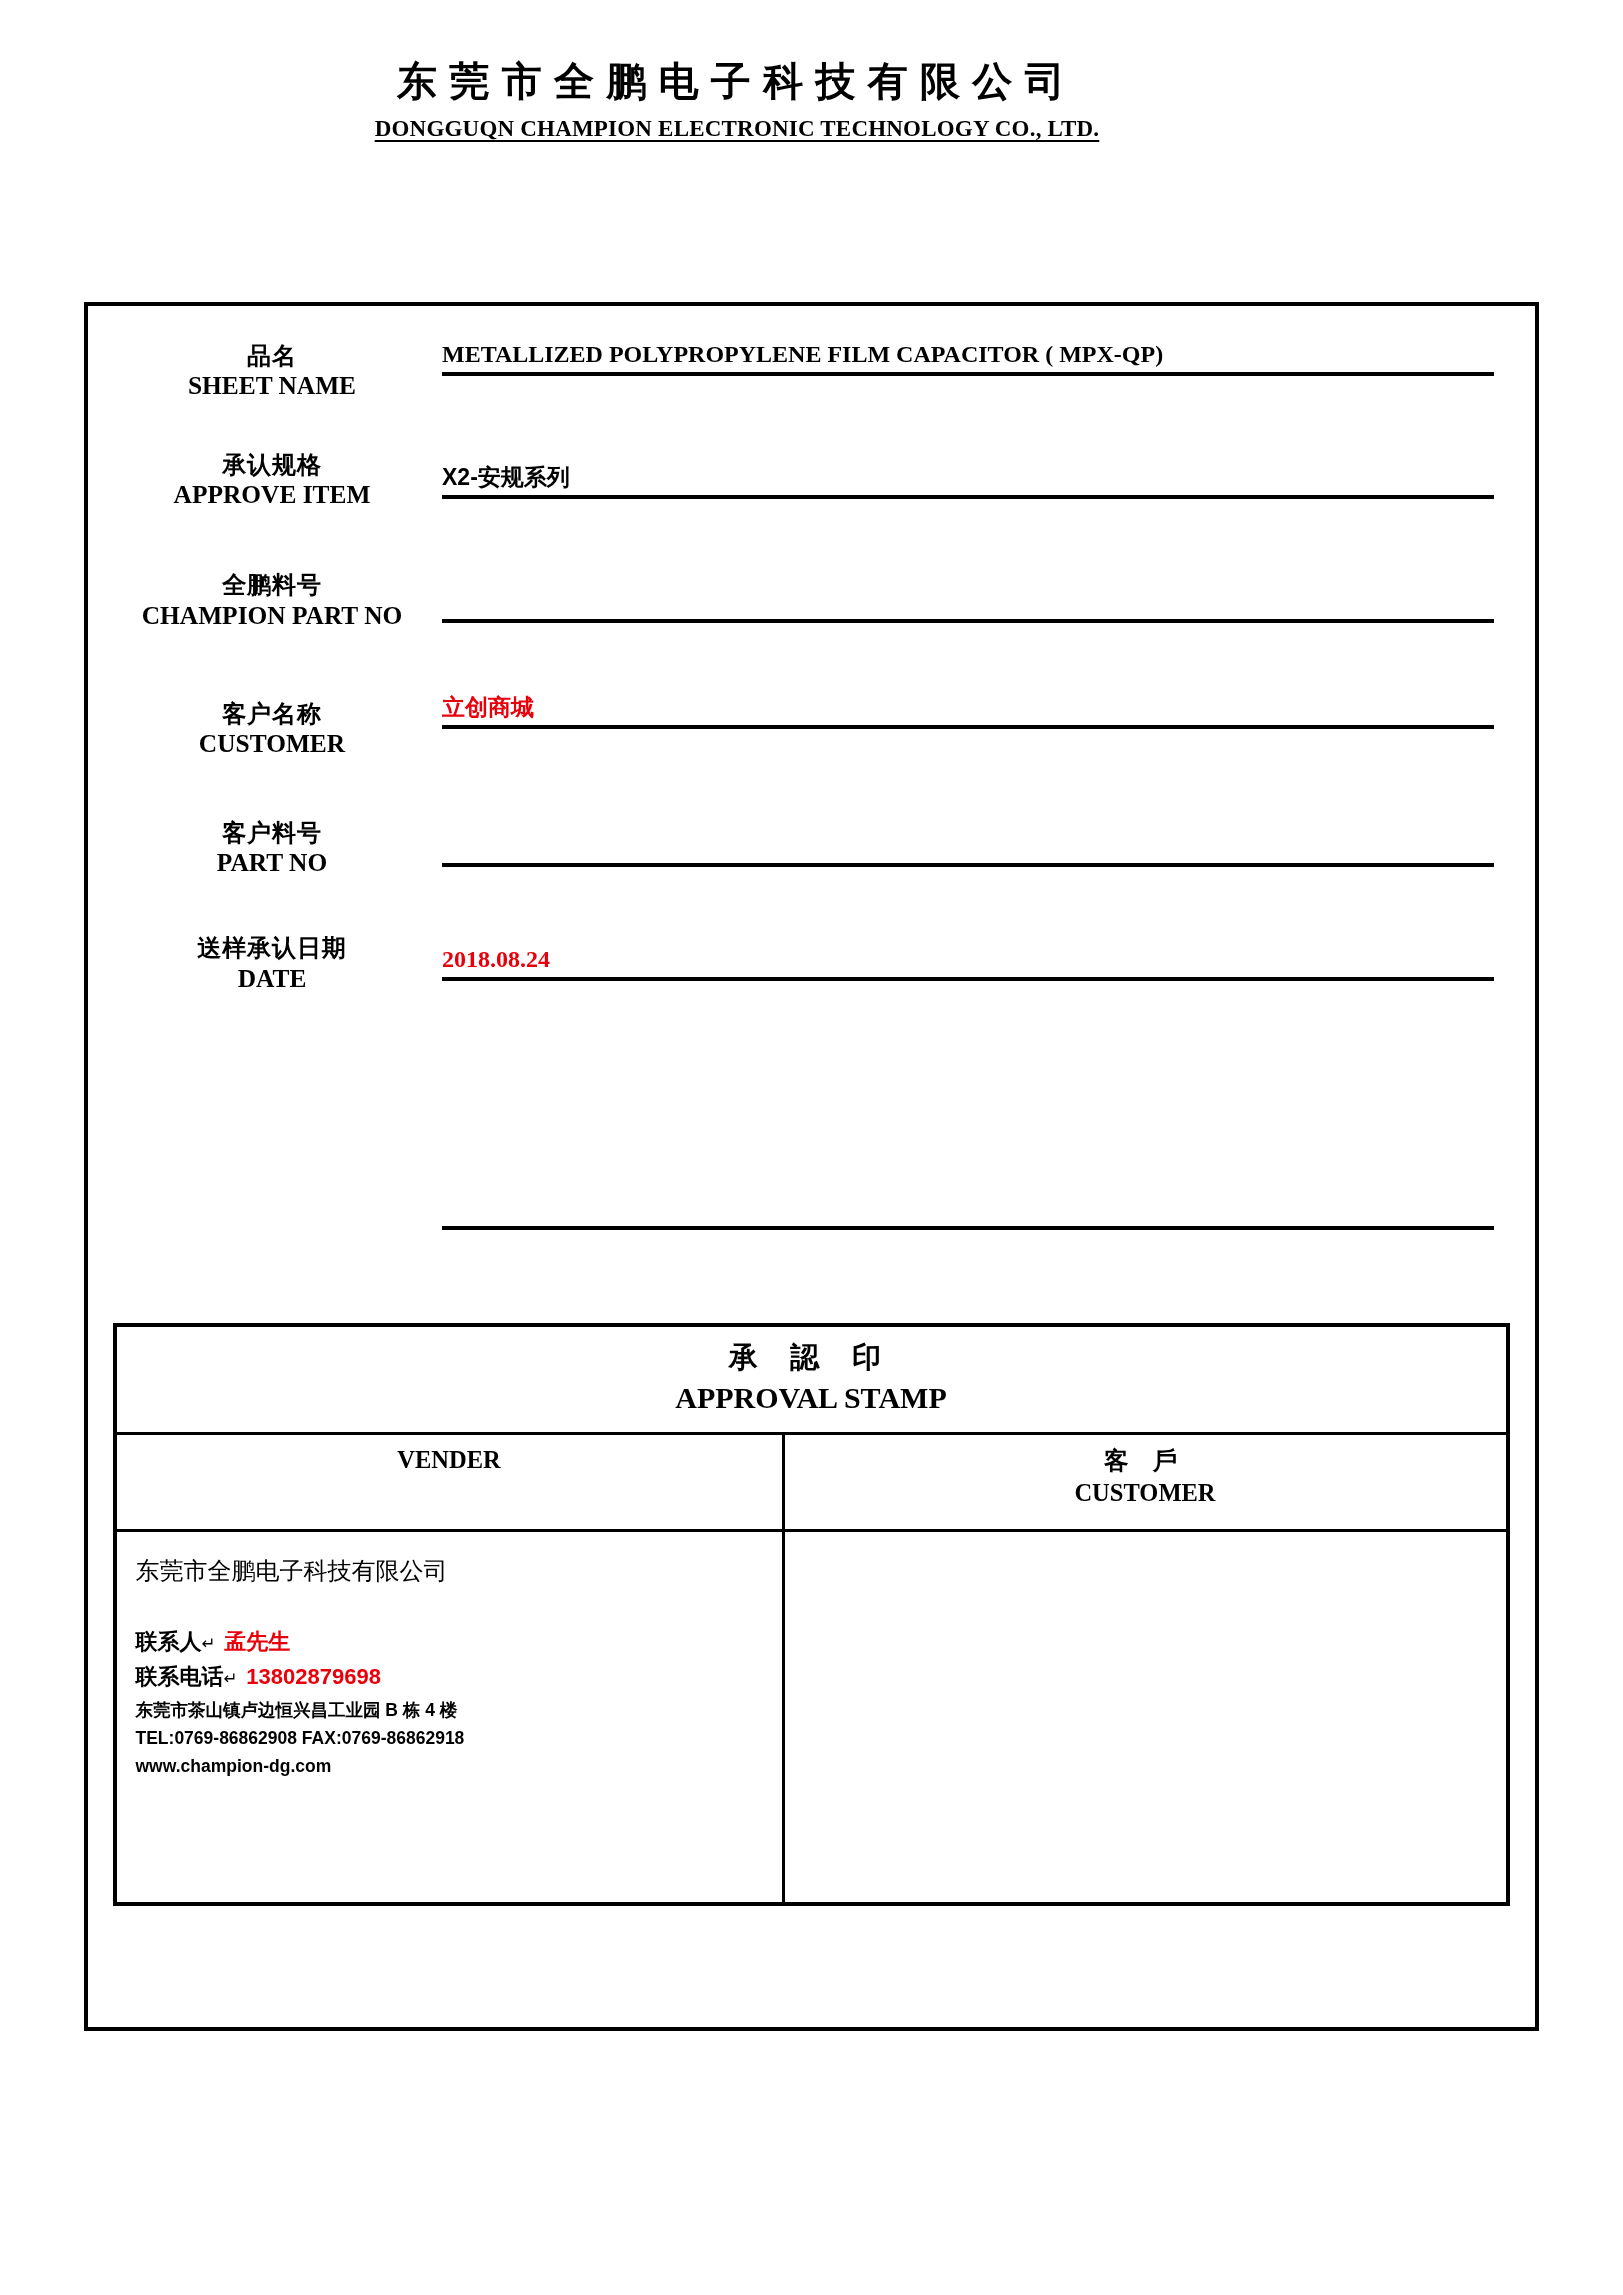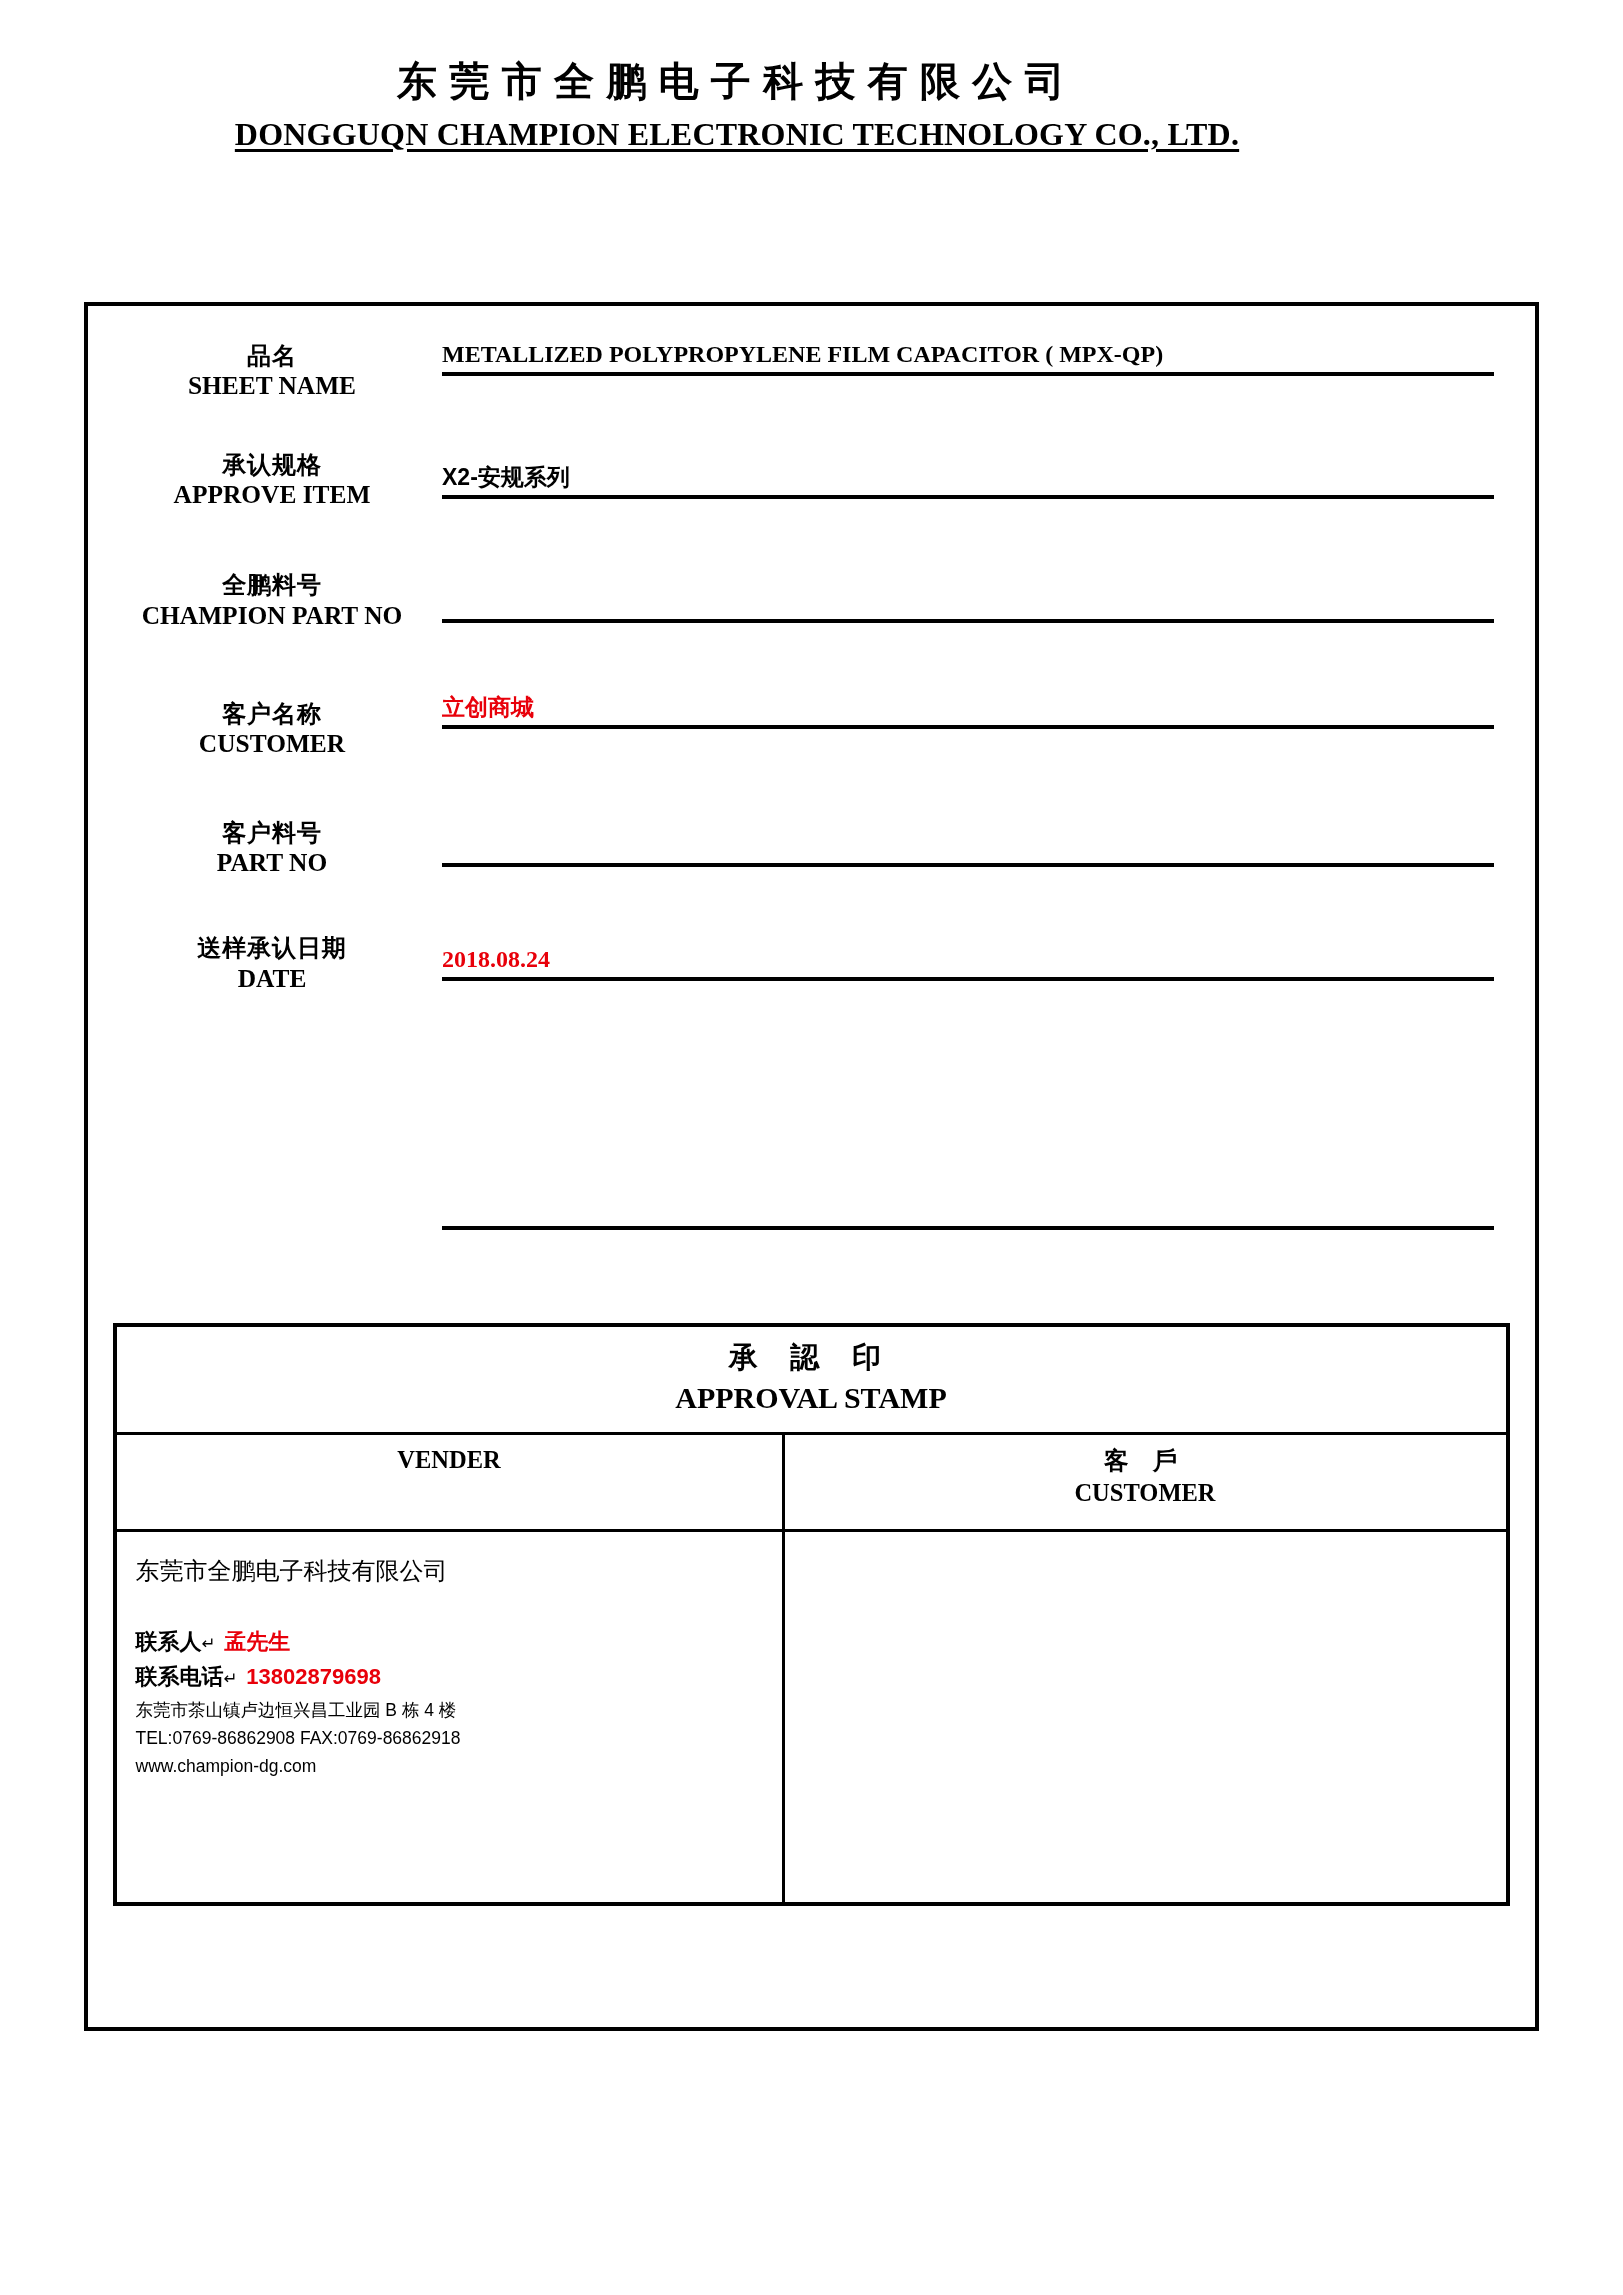--- a/index.html
+++ b/index.html
@@ -28,21 +28,21 @@
     font-weight: bold;
     font-size: 40px;
     letter-spacing: 12.3px;
     margin-top: 54px;
     color: #000;
   }
   .company-en {
     text-align: center;
     font-family: "Liberation Serif", serif;
     font-weight: bold;
-    font-size: 32px;
+    font-size: 23px;
     letter-spacing: 0.2px;
     margin-top: 7px;
     text-decoration: underline;
     text-underline-offset: 4.4px;
   }
   .doc-title {
     text-align: center;
     font-family: "Liberation Serif", serif;
     font-weight: bold;
     font-size: 32px;
@@ -209,20 +209,21 @@
   }
   .vendor-line .sep {
     font-weight: normal;
     font-size: 16.7px;
   }
   .vendor-small {
     font-family: "Liberation Sans", sans-serif;
     font-size: 17.5px;
     line-height: 1.42;
     margin-top: 3.5px;
+    font-weight: bold;
   }
 </style>
 </head>
 <body>
 
 <div class="page">
 
   <div class="company-cn">东莞市全鹏电子科技有限公司</div>
   <div class="company-en">DONGGUQN CHAMPION ELECTRONIC TECHNOLOGY CO., LTD.</div>
 

